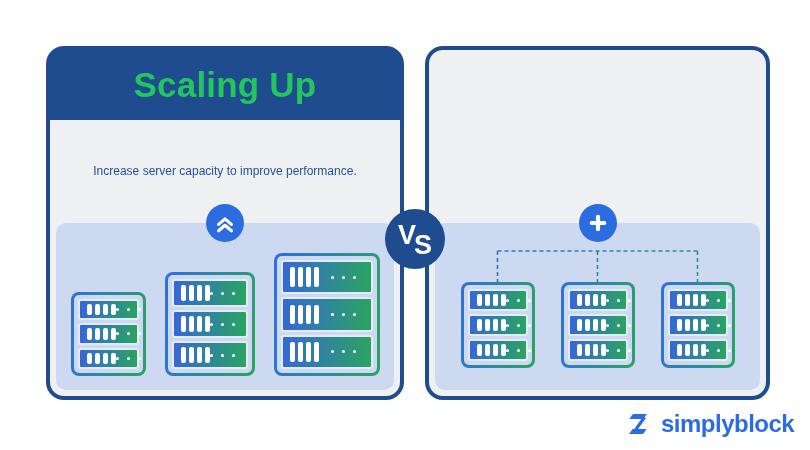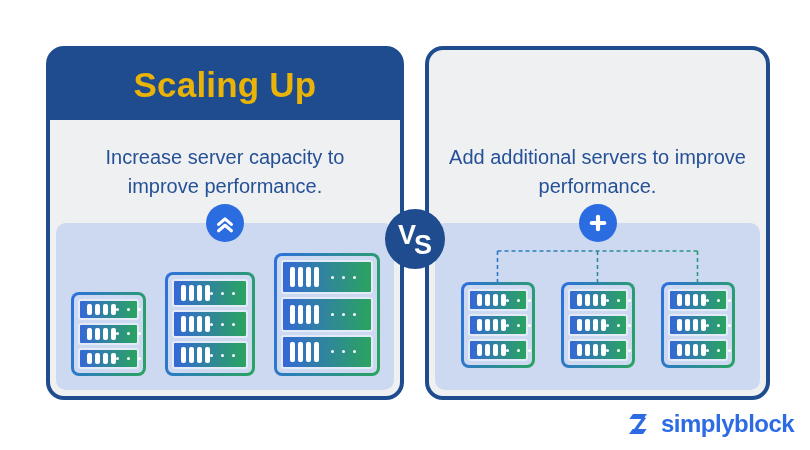--- a/index.html
+++ b/index.html
@@ -12,27 +12,27 @@
     position:absolute;top:46px;height:354px;box-sizing:border-box;
     background:#eef0f2;border:4px solid #1e4c8e;border-radius:18px;
   }
   .card-left{left:46px;width:358px;}
   .card-right{left:425px;width:345px;}
   .card-header{
     position:absolute;left:-1px;right:-1px;top:-1px;height:71px;
     background:#1e4c8e;border-radius:13px 13px 0 0;
     display:flex;align-items:center;justify-content:center;
   }
-  .card-title{color:#eab308;font-size:35px;font-weight:700;letter-spacing:.2px;}
+  .card-title{color:#22c55e;font-size:35px;font-weight:700;letter-spacing:.2px;}
   .card-desc{
     position:absolute;top:70px;left:0;right:0;height:103px;
     display:flex;align-items:center;justify-content:center;text-align:center;
   }
   .card-desc span{
-    display:block;width:300px;color:#265196;font-size:20px;line-height:1.42;font-weight:500;
+    display:block;width:300px;color:#265196;font-size:12px;line-height:1.42;font-weight:500;
   }
   
   .panel{
     position:absolute;left:6px;right:6px;bottom:6px;height:167px;
     background:#ccd9f0;border-radius:10px;
     display:flex;align-items:flex-end;justify-content:center;
   }
   .panel-left{gap:19px;padding-bottom:14px;box-sizing:border-box;}
   .panel-right{gap:26px;padding-bottom:22px;box-sizing:border-box;}
   .panel-icon{
@@ -228,23 +228,20 @@
                 <div class="dot"></div>
                 <div class="dot"></div>
               </div>
           </div>
         </div>
       </div>
     </div>
   </div>
 
   <div class="card card-right">
-    <div class="card-desc">
-      <span>Add additional servers to improve performance.</span>
-    </div>
 
     <div class="panel panel-right">
       <div class="panel-icon">
         <svg width="20" height="20" viewBox="0 0 24 24" fill="none" stroke="#ffffff" stroke-width="5" stroke-linecap="round">
           <path d="M12 4.5 V19.5"></path>
             <path d="M4.5 12 H19.5"></path>
         </svg>
       </div>
 
       <svg class="connector" viewBox="0 0 325 167" preserveAspectRatio="none">

